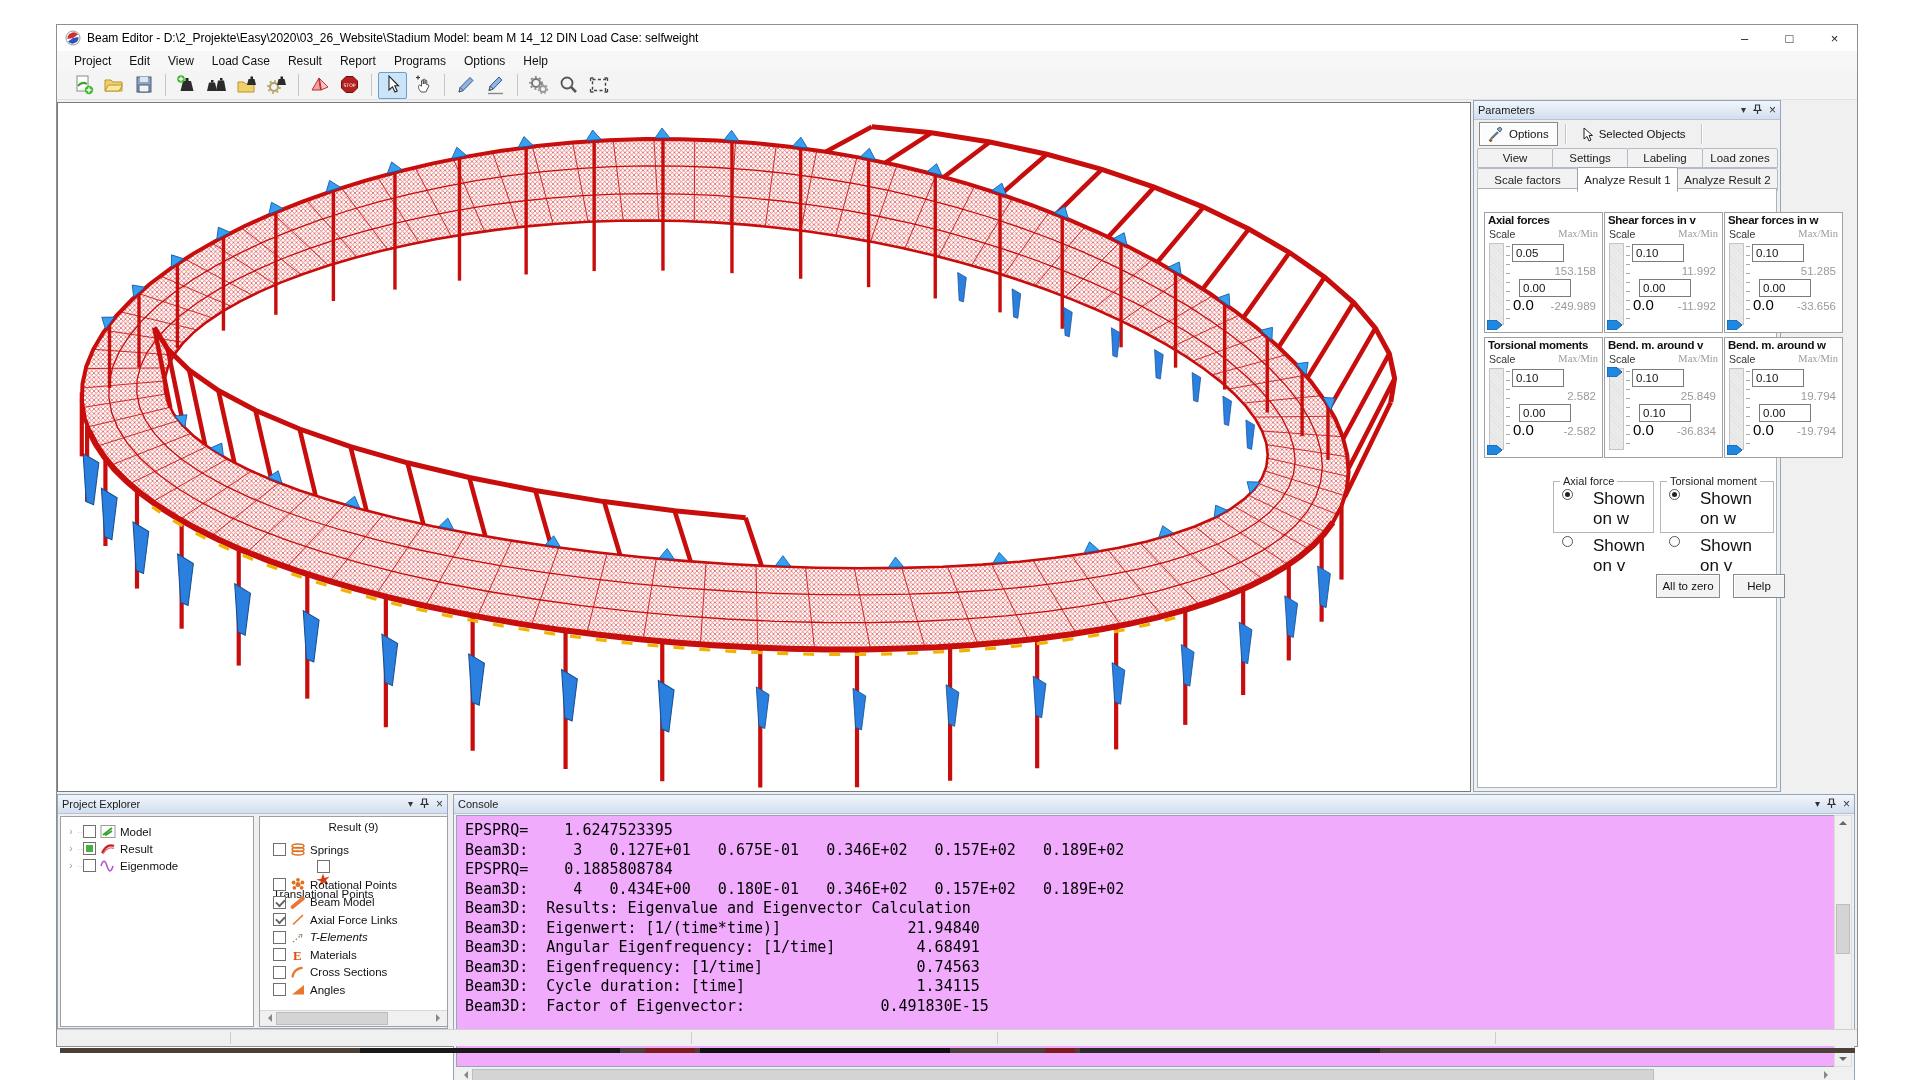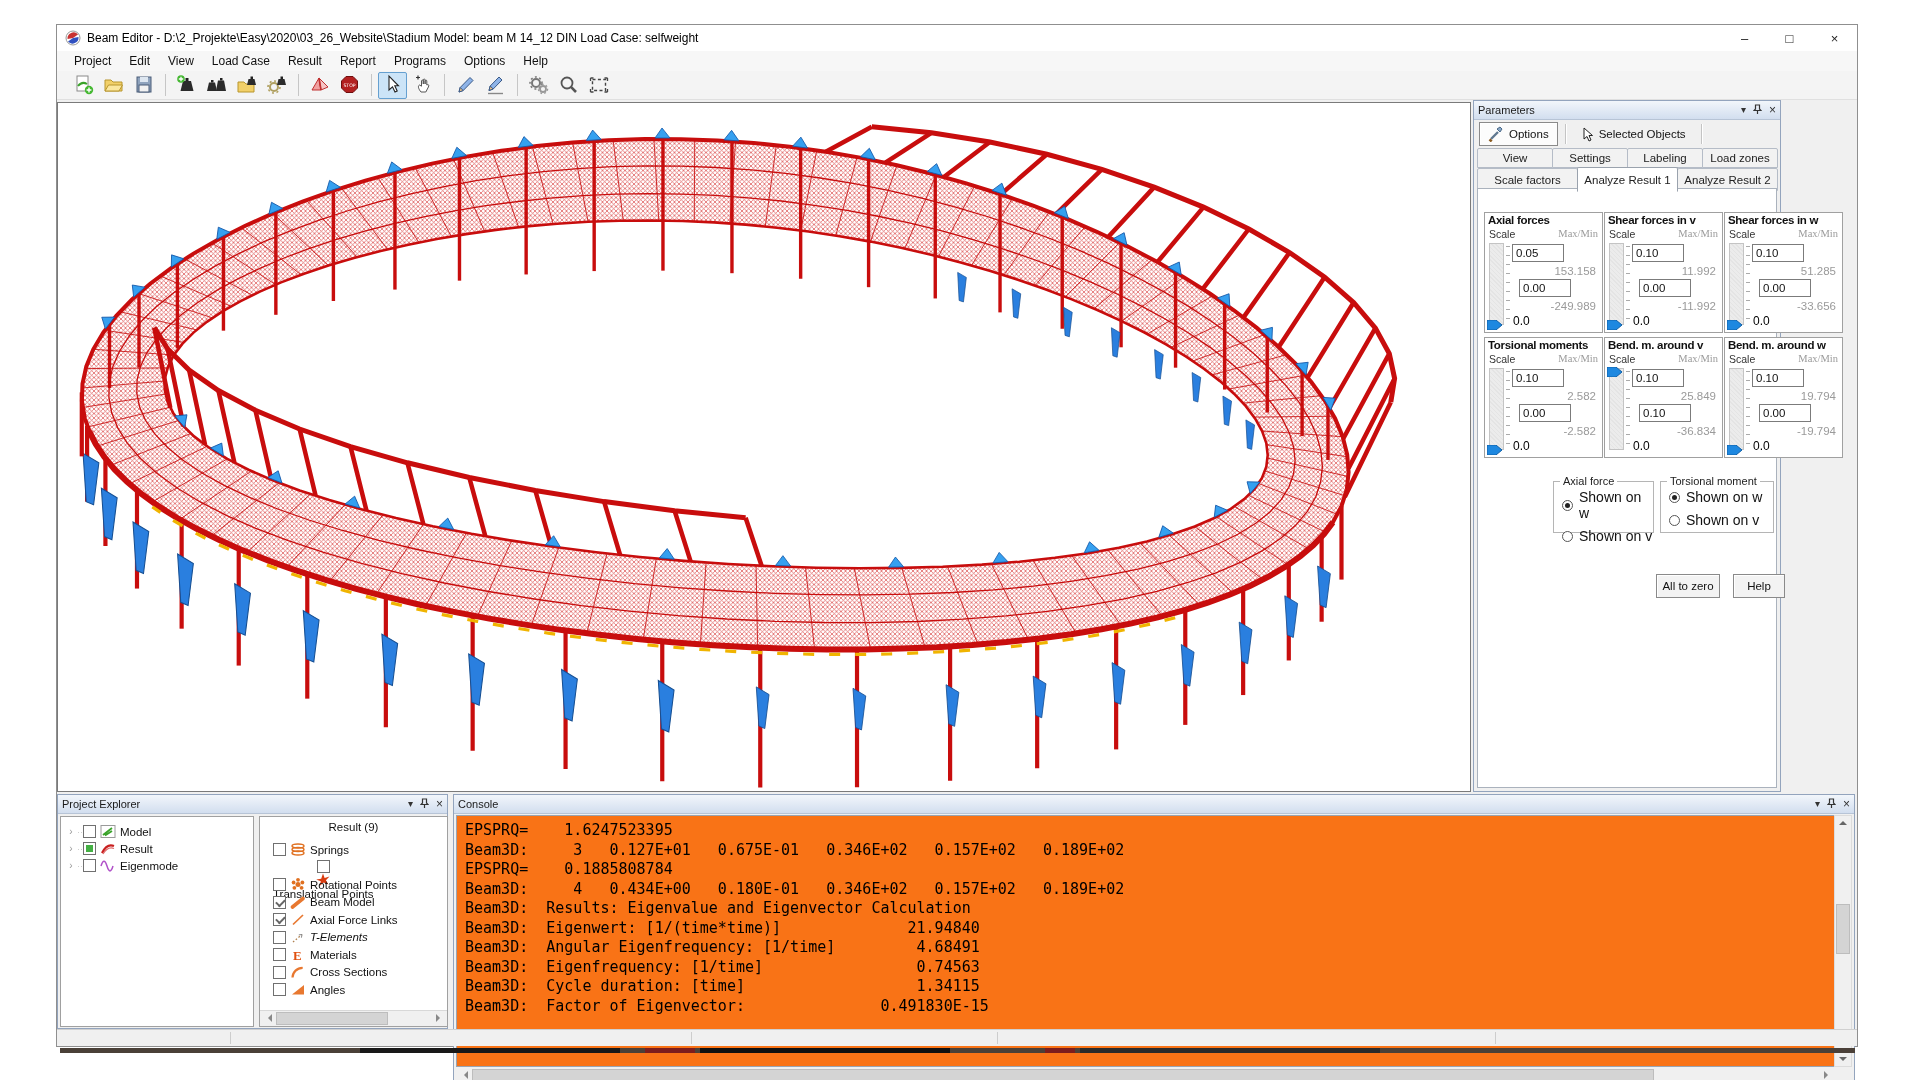--- a/index.html
+++ b/index.html
@@ -48,25 +48,25 @@
   .fsec .t{position:absolute;left:3px;top:1px;font-size:11.5px;font-weight:bold;white-space:nowrap;letter-spacing:-.3px;}
   .fsec .sc{position:absolute;left:4px;top:15px;font-size:10.5px;color:#333;}
   .fsec .mm{position:absolute;right:4px;top:15px;font-size:10.5px;color:#9a9a9a;font-family:Liberation Serif, serif;}
   .track{position:absolute;left:4px;top:30px;width:13px;height:80px;background:#ececec;border:1px solid #c4c4c4;
          background-image:repeating-linear-gradient(45deg,#e4e4e4 0 1px,transparent 1px 3px);}
   .ticks{position:absolute;left:21px;top:33px;width:4px;height:76px;
          background-image:repeating-linear-gradient(#aaa 0 1px,transparent 1px 9px);}
   .numin{position:absolute;width:47px;height:16px;border:1px solid #7b7b7b;background:#fff;
          font-size:11.5px;line-height:16px;padding-left:3px;box-sizing:content-box;}
   .gval{position:absolute;right:6px;font-size:11.5px;color:#9a9a9a;}
-  .zlab{position:absolute;left:28px;bottom:4px;font-size:12px;color:#000;}
+  .zlab{position:absolute;left:28px;bottom:19px;font-size:15px;color:#000;}
   .thumb{position:absolute;left:2px;width:16px;height:10px;}
   .grp{position:absolute;border:1px solid #b5b5b5;height:50px;}
   .grp .lg{position:absolute;left:6px;top:-7px;background:#fff;padding:0 3px;font-size:11px;color:#222;}
-  .rrow{display:flex;align-items:center;gap:6px;margin:7px 0 0 8px;font-size:14px;}
+  .rrow{display:flex;align-items:flex-start;gap:20px;margin:7px 0 0 8px;font-size:17px;}
   .rdo{width:11px;height:11px;border-radius:50%;border:1px solid #555;background:#fff;box-sizing:border-box;flex:0 0 auto;}
   .rdo.on::after{content:"";display:block;width:5px;height:5px;border-radius:50%;background:#222;margin:2px;}
   .btn{position:absolute;height:22px;background:#f3f3f3;border:1px solid #8a8a8a;font-size:11.5px;
        display:flex;align-items:center;justify-content:center;box-shadow:inset 1px 1px 0 #fff;}
   
   .pexp{left:0px;top:694px;width:391px;height:235px;}
   .whitebox{position:absolute;background:#fff;border:1px solid #a0a0a0;overflow:hidden;}
   .treebox{left:2px;top:21px;width:192px;height:209px;}
   .listbox{left:201px;top:21px;width:187px;height:209px;}
   .trow{position:absolute;left:0;height:17px;display:flex;align-items:center;font-size:11.5px;white-space:nowrap;}
@@ -78,21 +78,21 @@
   .lhead{position:absolute;top:4px;width:100%;text-align:center;font-size:11.5px;}
   .hscroll{position:absolute;left:0;right:0;bottom:0;height:15px;background:#f0f0f0;border-top:1px solid #d8d8d8;}
   .sbtn{position:absolute;width:15px;height:14px;display:flex;align-items:center;justify-content:center;}
   .arrL{width:0;height:0;border:4px solid transparent;border-right-color:#888;}
   .arrR{width:0;height:0;border:4px solid transparent;border-left-color:#888;}
   .arrU{width:0;height:0;border:4px solid transparent;border-bottom-color:#666;margin-top:-4px;}
   .arrD{width:0;height:0;border:4px solid transparent;border-top-color:#666;margin-bottom:-4px;}
   .sthumb{position:absolute;background:#d4d4d4;border:1px solid #bdbdbd;}
   
   .conp{left:396px;top:694px;width:1402px;height:290px;}
-  .conbody{position:absolute;left:2px;top:20px;right:19px;bottom:16px;background:#f97316;border:1px solid #9aa4b2;overflow:hidden;padding:5px 12px 0 8px;}
+  .conbody{position:absolute;left:2px;top:20px;right:19px;bottom:16px;background:#f0abfc;border:1px solid #9aa4b2;overflow:hidden;padding:5px 12px 0 8px;}
   .cline{white-space:pre;font-family:"DejaVu Sans Mono",monospace;font-size:15px;line-height:19.5px;color:#000;}
   .vscroll{position:absolute;top:20px;right:2px;bottom:16px;width:16px;background:#f0f0f0;border:1px solid #dcdcdc;}
   .con-hscroll{position:absolute;left:2px;right:19px;bottom:1px;height:14px;background:#f0f0f0;}
   
   .statusbar{height:16px;background:#f0f0f0;border-top:1px solid #d0d0d0;position:relative;flex:0 0 auto;}
   .ssep{position:absolute;top:2px;bottom:2px;width:1px;background:#cdcdcd;}
   .backwin{position:absolute;left:60px;top:1048px;width:1795px;height:5px;background:#4a4038;overflow:hidden;}
   .backwin div{position:absolute;top:0;height:5px;}
 </style>
 </head>

